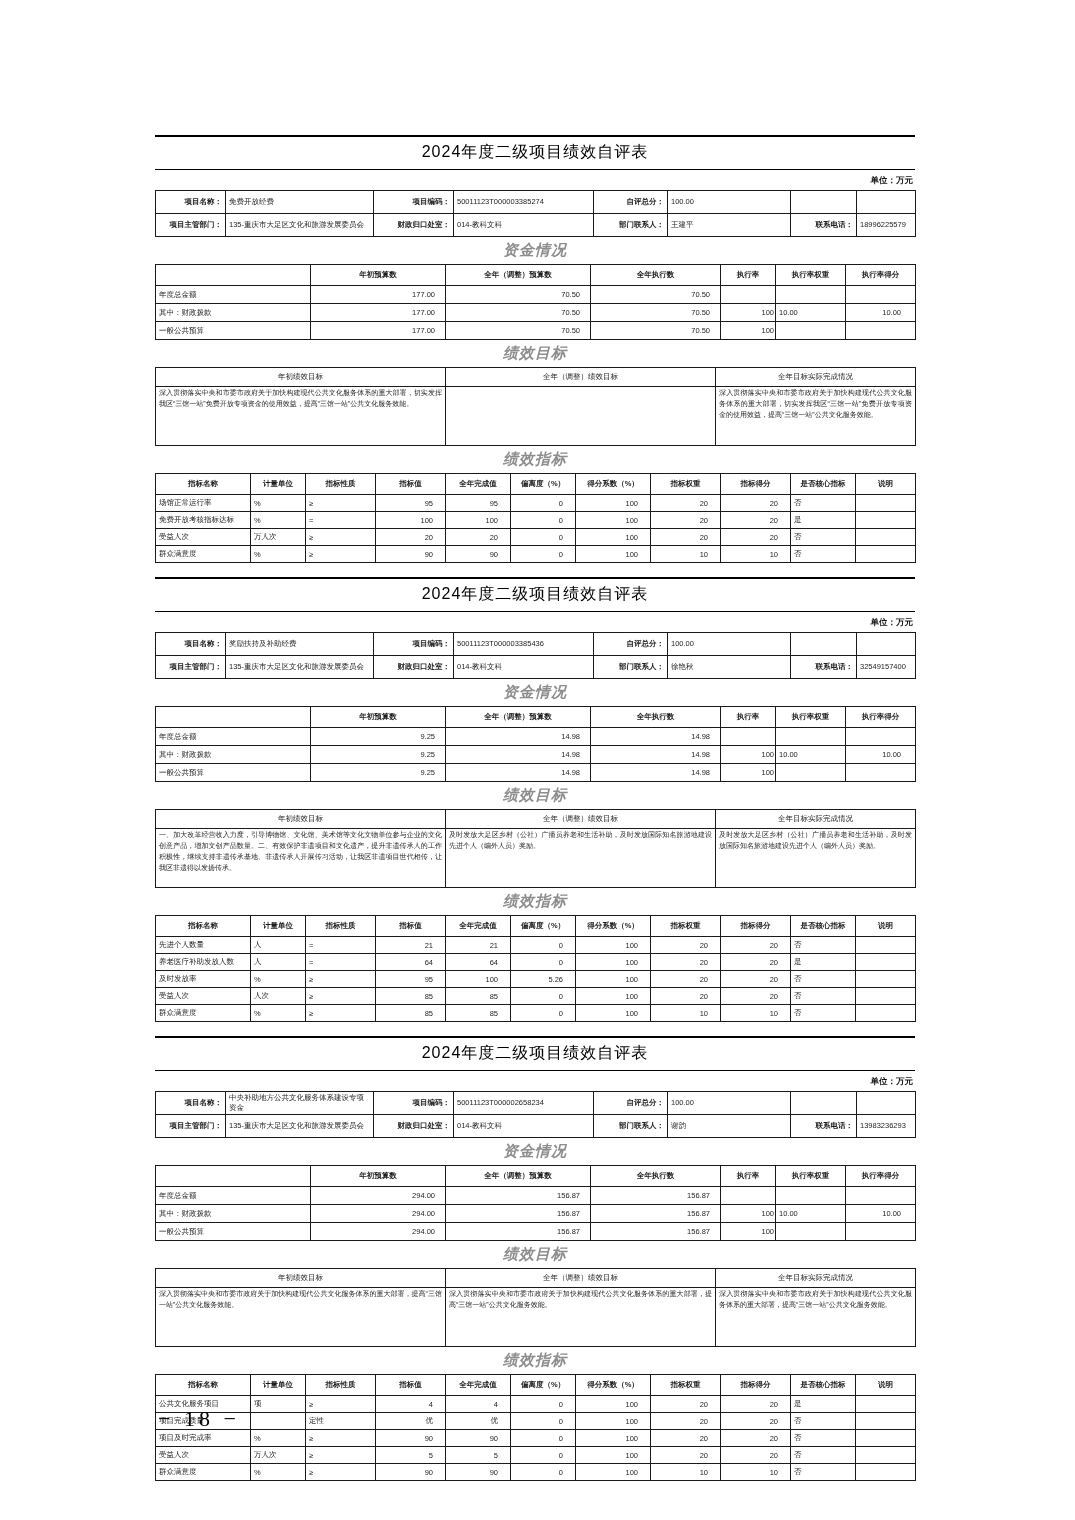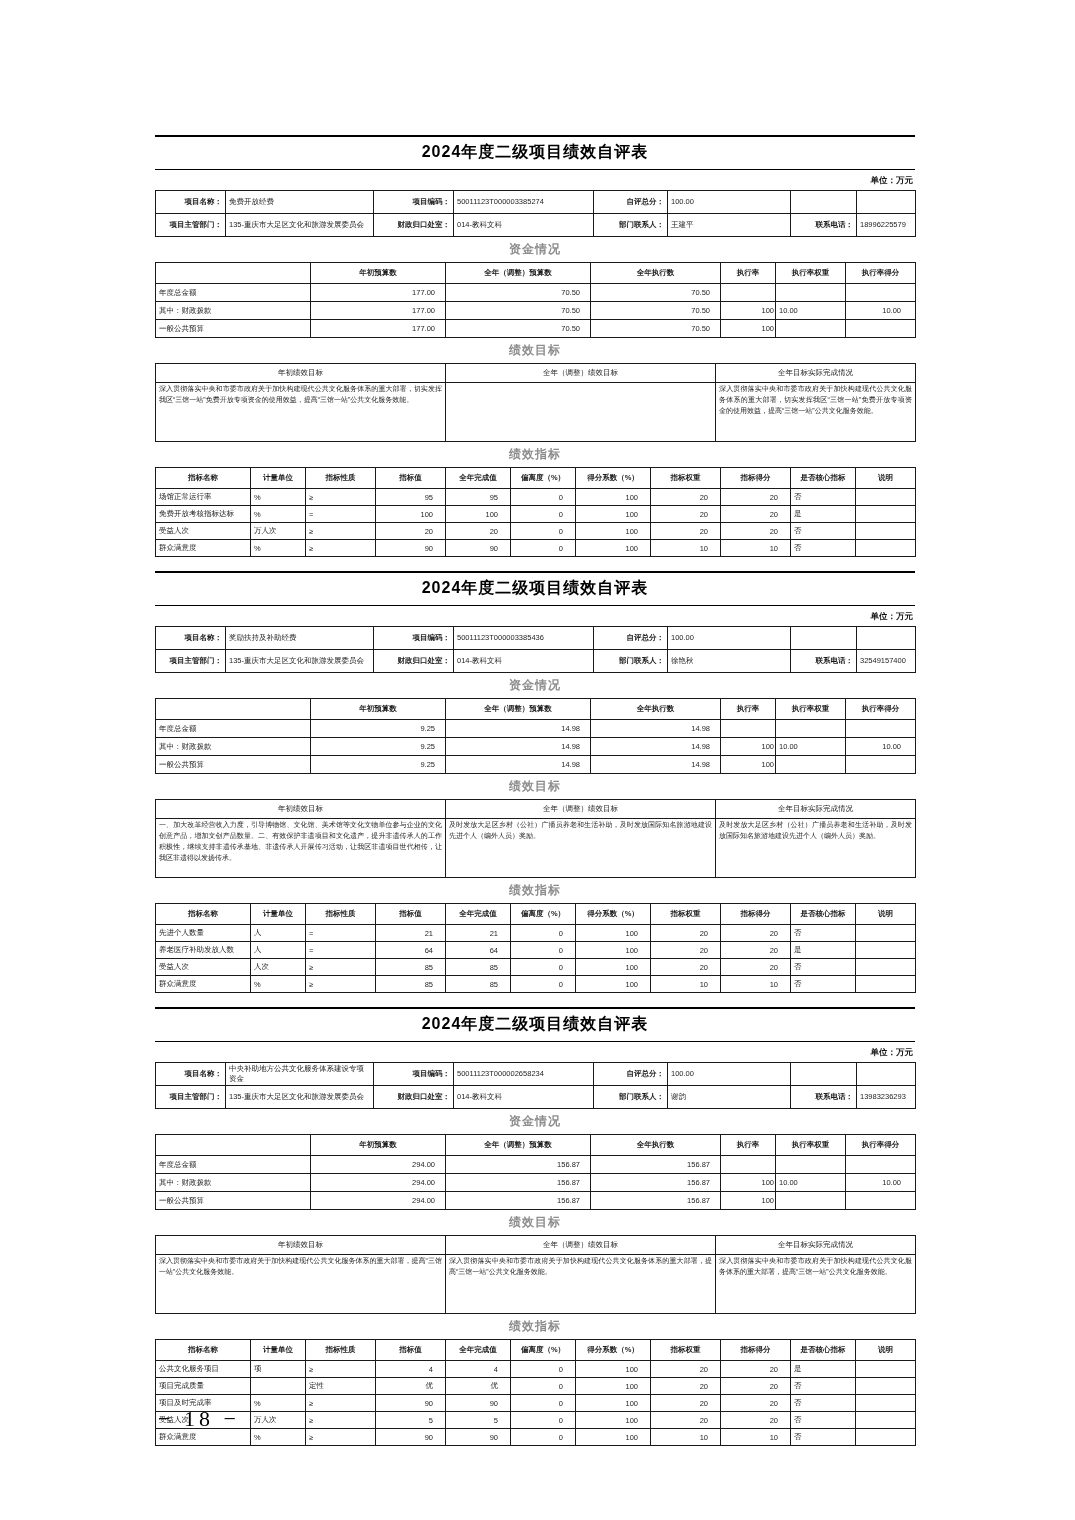--- a/index.html
+++ b/index.html
@@ -5,30 +5,30 @@
   html,body { margin:0; padding:0; background:#ffffff; }
   .page {
     position:relative; width:1075px; height:1520px; background:#fff;
     font-family:"Liberation Sans","DejaVu Sans",sans-serif; color:#1d1d1d;
     overflow:hidden;
   }
   .content { position:absolute; left:155px; top:135px; width:760px; }
   .report { margin-bottom:14px; }
   .title-box {
     border-top:2px solid #000; border-bottom:1.5px solid #000;
-    text-align:center; font-size:16px; font-weight:bold; padding:5px 0 6px 0;
+    text-align:center; font-size:16px; font-weight:normal; padding:5px 0 6px 0;
     letter-spacing:1px; color:#000;
   }
   .unit-line { text-align:right; font-size:8.5px; font-weight:bold; padding:5px 2px 3px 0; color:#111; }
   table { border-collapse:collapse; width:100%; table-layout:fixed; }
   td, th { border:1px solid #1a1a1a; font-size:7.5px; padding:1px 3px; overflow:hidden; font-weight:normal; }
   .info-table td { height:20px; }
   .info-table .lbl { text-align:right; font-weight:bold; white-space:nowrap; }
   .info-table .val { text-align:left; line-height:1.35; }
-  .section-label { text-align:center; color:#8d8d8d; font-size:12px; font-weight:bold; padding:4px 0; letter-spacing:1px; }
+  .section-label { text-align:center; color:#8d8d8d; font-size:15px; font-weight:bold; padding:4px 0; letter-spacing:1px;font-style:italic; }
   .funds-table th { height:18px; font-weight:bold; text-align:center; }
   .funds-table td { height:15px; }
   .funds-table td:first-child { text-align:left; }
   .funds-table td:nth-child(2), .funds-table td:nth-child(3), .funds-table td:nth-child(4) { text-align:right; padding-right:10px; }
   .funds-table td:nth-child(5) { text-align:right; padding-right:1px; }
   .funds-table td:nth-child(6) { text-align:left; }
   .funds-table td:nth-child(7) { text-align:right; padding-right:14px; }
   .goals-table th { height:16px; font-weight:normal; text-align:center; }
   .goals-table td { height:56px; vertical-align:top; font-size:7px; line-height:1.55; text-align:justify; }
   .ind-table th { height:18px; font-weight:bold; text-align:center; }
@@ -410,20 +410,33 @@
               <td>64</td>
               <td>64</td>
               <td>0</td>
               <td>100</td>
               <td>20</td>
               <td>20</td>
               <td>是</td>
               <td></td>
             </tr>
             <tr>
+              <td>及时发放率</td>
+              <td>%</td>
+              <td>≥</td>
+              <td>95</td>
+              <td>100</td>
+              <td>5.26</td>
+              <td>100</td>
+              <td>20</td>
+              <td>20</td>
+              <td>否</td>
+              <td></td>
+            </tr>
+            <tr>
               <td>受益人次</td>
               <td>人次</td>
               <td>≥</td>
               <td>85</td>
               <td>85</td>
               <td>0</td>
               <td>100</td>
               <td>20</td>
               <td>20</td>
               <td>否</td>

